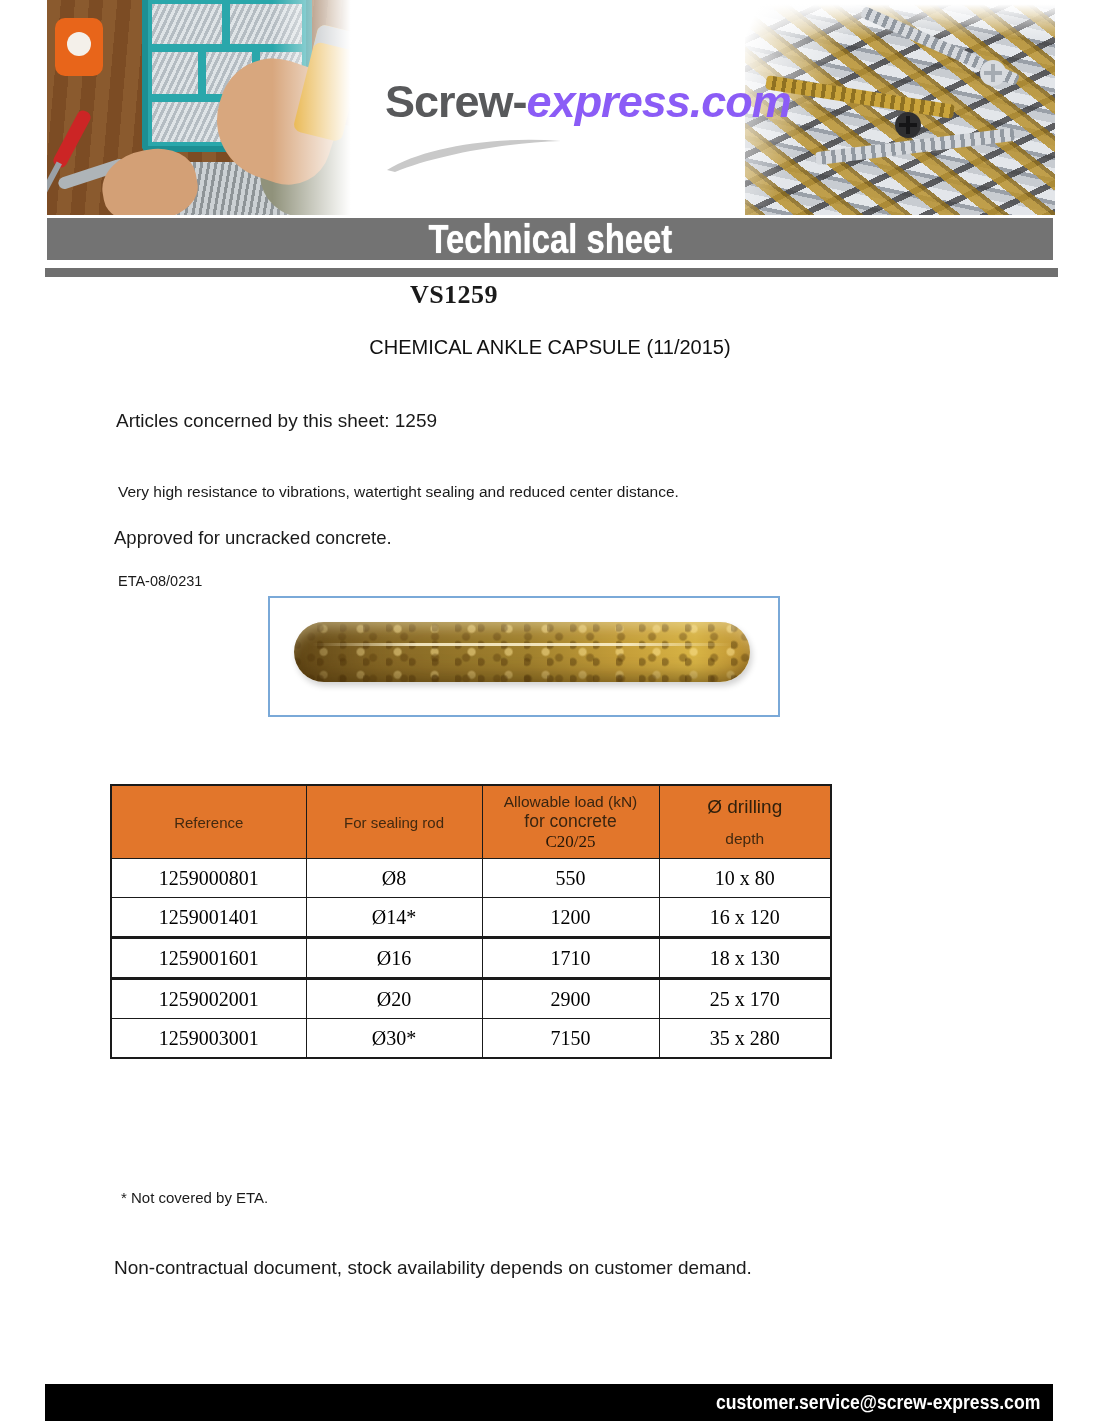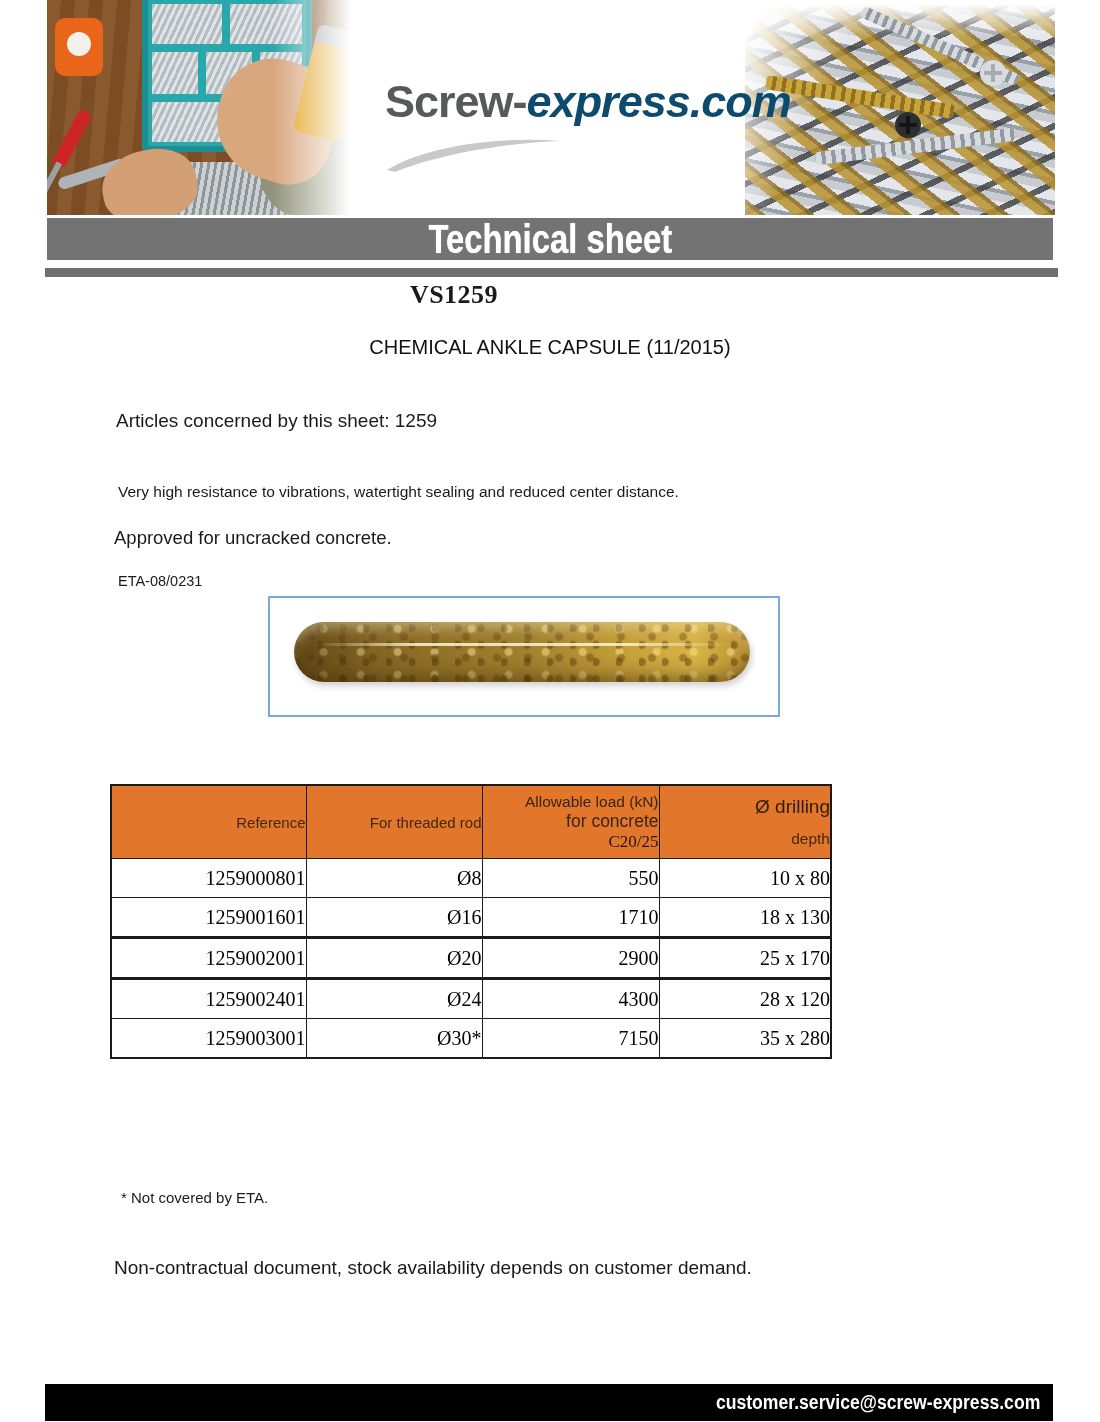--- a/index.html
+++ b/index.html
@@ -50,21 +50,21 @@
     background:repeating-linear-gradient(90deg,#d7dade 0 5px,#9299a1 5px 9px);}
   .shead{position:absolute;width:26px;height:26px;border-radius:50%;background:#2e2e30;}
   .shead::after{content:"";position:absolute;left:11px;top:4px;width:4px;height:18px;background:#141416;}
   .shead::before{content:"";position:absolute;left:4px;top:11px;width:18px;height:4px;background:#141416;}
   .h1{left:150px;top:112px;} .h2{left:235px;top:60px;background:#d8dbdf;} .h2::after,.h2::before{background:#a5abb2;}
 
   
   .logo-line{position:absolute;left:385px;top:76px;white-space:nowrap;
     font-size:45px;font-weight:bold;letter-spacing:-1px;}
   .logo-gray{color:#58595B;}
-  .logo-orange{color:#0c4a6e;font-style:italic;}
+  .logo-orange{color:#8b5cf6;font-style:italic;}
   .swoosh{position:absolute;left:385px;top:128px;}
 
   
   .banner{position:absolute;left:47px;top:218px;width:1006px;height:42px;background:#737373;
     display:flex;align-items:center;justify-content:center;}
   .banner-title{color:#ffffff;font-weight:bold;font-size:41px;letter-spacing:0px;
     transform:scaleX(.80);display:inline-block;text-shadow:0 0 1px #fff;}
   .banner-shadow{position:absolute;left:45px;top:268px;width:1013px;height:9px;background:#6f6f6f;}
 
   
@@ -93,21 +93,21 @@
                inset 90px 0 70px -50px rgba(70,45,8,.5),
                2px 4px 6px rgba(0,0,0,.18);}
   .capsule::after{content:"";position:absolute;left:18px;top:21px;width:420px;height:3px;border-radius:2px;
     background:linear-gradient(to right,rgba(255,245,210,0),rgba(255,245,210,.85) 25%,rgba(255,245,210,.85) 75%,rgba(255,245,210,0));}
 
   
   table.spec{position:absolute;left:110px;top:784px;width:720px;border-collapse:collapse;
     table-layout:fixed;}
   table.spec col.c1{width:195px;} table.spec col.c2{width:176px;}
   table.spec col.c3{width:177px;} table.spec col.c4{width:172px;}
-  table.spec th,table.spec td{border:1.5px solid #1a1a1a;text-align:right;padding:0;}
+  table.spec th,table.spec td{border:1.5px solid #1a1a1a;text-align:center;padding:0;}
   table.spec{border:2px solid #1a1a1a;}
   thead th{background:#E2762B;height:72px;vertical-align:middle;color:#43290f;font-weight:normal;}
   .th-line1{font-size:15px;} .th-load1{font-size:15.5px;color:#3a2510;}
   .th-load2{font-size:17.5px;color:#3a2510;}
   .th-load3{font-family:"Liberation Serif",serif;font-size:17px;color:#241708;}
   .th-drill1{font-size:19px;color:#30200c;margin-bottom:12px;}
   .th-drill2{font-size:15.5px;}
   tbody td{height:38px;font-family:"Liberation Serif",serif;font-size:20px;color:#000;}
   tbody tr:nth-child(2) td,tbody tr:nth-child(3) td,tbody tr:nth-child(6) td{border-bottom-width:3px;}
 
@@ -176,59 +176,59 @@
       <col class="c2">
       <col class="c3">
       <col class="c4">
     </colgroup>
   <thead>
     <tr>
       <th>
         <div class="th-line1">Reference</div>
       </th>
       <th>
-        <div class="th-line1">For threaded rod</div>
+        <div class="th-line1">For sealing rod</div>
       </th>
       <th>
         <div class="th-load1">Allowable load (kN)</div>
         <div class="th-load2">for concrete</div>
         <div class="th-load3">C20/25</div>
       </th>
       <th>
         <div class="th-drill1">Ø drilling</div>
         <div class="th-drill2">depth</div>
       </th>
     </tr>
   </thead>
   <tbody>
       <tr>
         <td>1259000801</td>
         <td>Ø8</td>
         <td>550</td>
         <td>10 x 80</td>
       </tr>
       <tr>
+        <td>1259001401</td>
+        <td>Ø14*</td>
+        <td>1200</td>
+        <td>16 x 120</td>
+      </tr>
+      <tr>
         <td>1259001601</td>
         <td>Ø16</td>
         <td>1710</td>
         <td>18 x 130</td>
       </tr>
       <tr>
         <td>1259002001</td>
         <td>Ø20</td>
         <td>2900</td>
         <td>25 x 170</td>
       </tr>
       <tr>
-        <td>1259002401</td>
-        <td>Ø24</td>
-        <td>4300</td>
-        <td>28 x 120</td>
-      </tr>
-      <tr>
         <td>1259003001</td>
         <td>Ø30*</td>
         <td>7150</td>
         <td>35 x 280</td>
       </tr>
     </tbody>
 </table>
 
 <div class="footnote">* Not covered by ETA.</div>
 <div class="disclaimer">Non-contractual document, stock availability depends on customer demand.</div>

